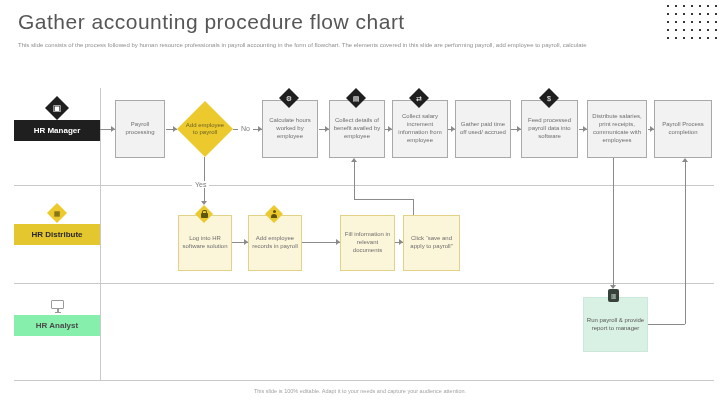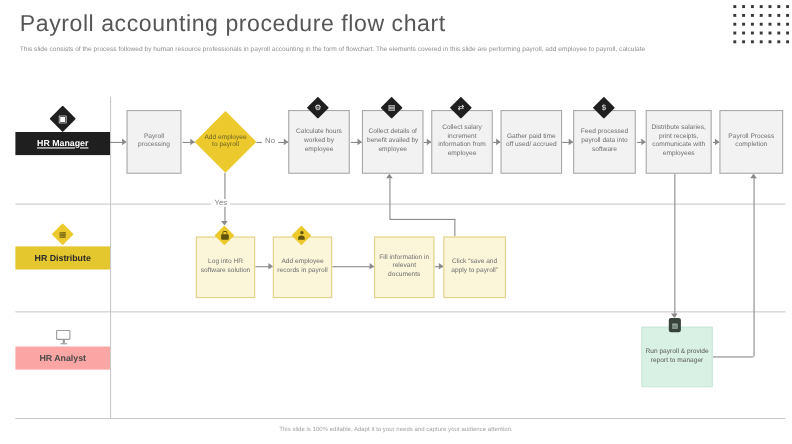--- a/index.html
+++ b/index.html
@@ -15,23 +15,23 @@
   .h{position:absolute;height:1px;background:#c9c9c9;}
   .v{position:absolute;width:1px;background:#c9c9c9;}
   .ch{position:absolute;height:1px;background:#8a8a8a;}
   .cv{position:absolute;width:1px;background:#8a8a8a;}
   .arr-r{position:absolute;width:0;height:0;border-top:3px solid transparent;border-bottom:3px solid transparent;border-left:4px solid #8a8a8a;}
   .arr-d{position:absolute;width:0;height:0;border-left:3px solid transparent;border-right:3px solid transparent;border-top:4px solid #8a8a8a;}
   .arr-u{position:absolute;width:0;height:0;border-left:3px solid transparent;border-right:3px solid transparent;border-bottom:4px solid #8a8a8a;}
   
   .lane-bar{position:absolute;left:14px;width:86px;height:21px;display:flex;align-items:center;justify-content:center;
             font-size:8px;font-weight:bold;}
-  .bar-black{background:#1f1f1f;color:#ffffff;text-decoration:underline;}
+  .bar-black{background:#1f1f1f;color:#ffffff;}
   .bar-yellow{background:#e4c62f;color:#2a2a2a;}
-  .bar-mint{background:#fca5a5;color:#4a4a4a;}
+  .bar-mint{background:#86efac;color:#4a4a4a;}
   
   .dmnd{position:absolute;display:flex;align-items:center;justify-content:center;
         clip-path:polygon(50% 0,100% 50%,50% 100%,0 50%);}
   .dmnd-black{background:#1f1f1f;color:#ffffff;}
   .dmnd-yellow{background:#ecc92c;color:#5f540f;}
   .glyph{font-size:9px;line-height:1;}
   .glyph-sm{font-size:7px;line-height:1;}
   
   .box{position:absolute;display:flex;align-items:center;justify-content:center;text-align:center;
        font-size:6px;line-height:1.3;padding:2px;box-sizing:border-box;}
@@ -53,21 +53,21 @@
   .monitor-glyph::before{content:"";position:absolute;top:8px;left:50%;margin-left:-1px;width:2px;height:3px;background:#9a9a9a;}
   .monitor-glyph::after{content:"";position:absolute;top:11px;left:50%;margin-left:-3px;width:6px;height:1px;background:#9a9a9a;}
   .report-icon{position:absolute;width:11px;height:13px;background:#37423a;border-radius:2px;
                display:flex;align-items:center;justify-content:center;color:#d9f0e4;font-size:6px;}
 </style>
 </head>
 <body>
 
 <div class="slide">
 
-  <div class="title">Payroll accounting procedure flow chart</div>
+  <div class="title">Gather accounting procedure flow chart</div>
   <div class="subtitle">This slide consists of the process followed by human resource professionals in payroll accounting in the form of flowchart. The elements covered in this slide are performing payroll, add employee to payroll, calculate</div>
   <div class="dots"></div>
 
   <div class="v" style="left:100px;top:88px;height:292px"></div>
   <div class="h" style="left:14px;top:185px;width:700px"></div>
   <div class="h" style="left:14px;top:283px;width:700px"></div>
   <div class="h" style="left:14px;top:380px;width:700px"></div>
 
   <div class="ch" style="left:100px;top:129px;width:15px"></div>
   <div class="arr-r" style="left:111px;top:126px"></div>

